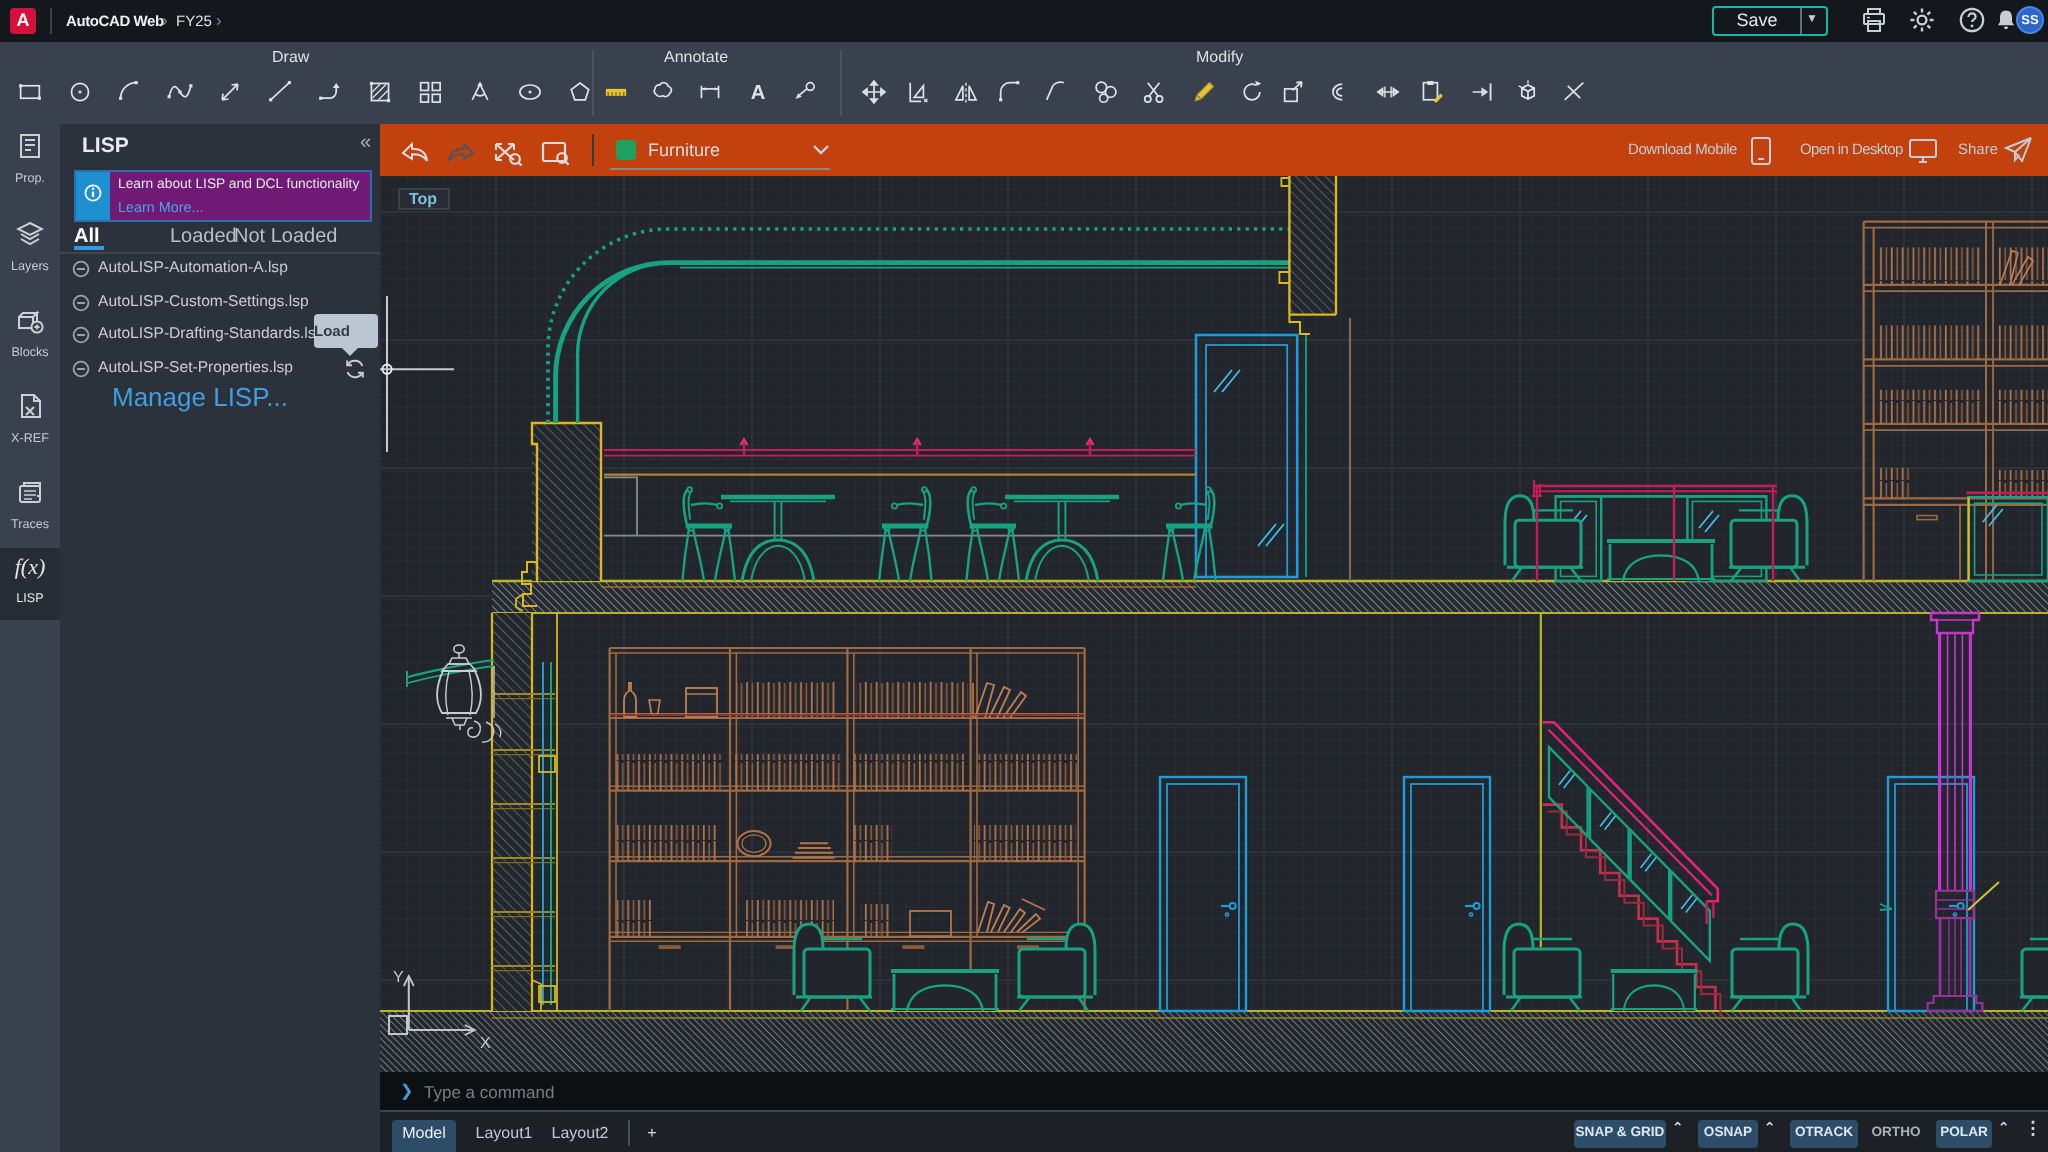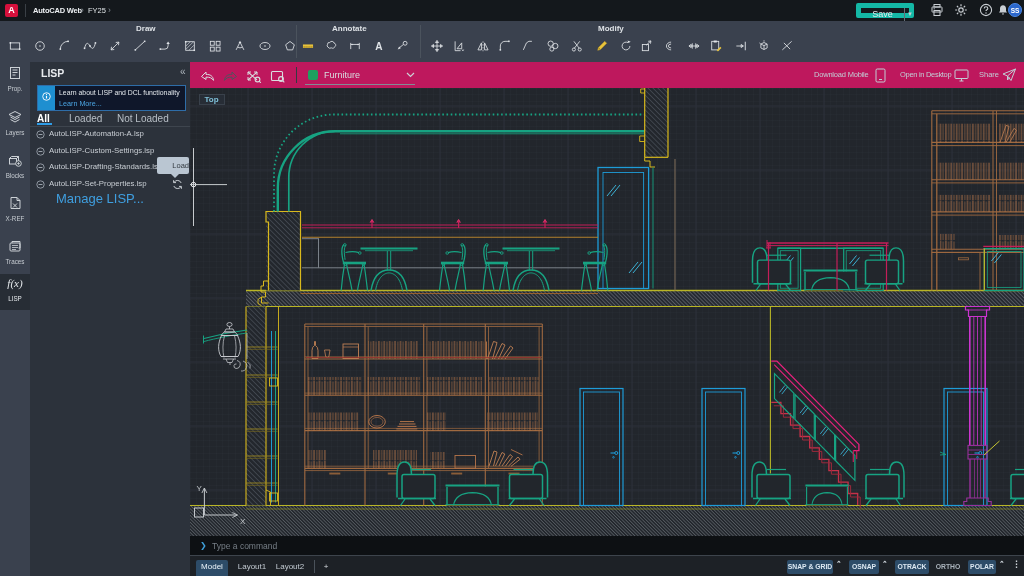--- a/index.html
+++ b/index.html
@@ -3,55 +3,55 @@
 <style>
 *{margin:0;padding:0;box-sizing:border-box}
 html,body{width:1024px;height:576px;overflow:hidden;background:#22262c;font-family:"Liberation Sans",sans-serif}
 .abs{position:absolute}
 #app{position:relative;width:1024px;height:576px}
 
 #topbar{position:absolute;left:0;top:0;width:1024px;height:21px;background:#14181c;color:#e8ebee}
 #logo{position:absolute;left:5px;top:4px;width:13px;height:13px;background:#d6103c;border-radius:2px;color:#fff;font-size:9px;font-weight:bold;text-align:center;line-height:13px}
 #tsep{position:absolute;left:25px;top:4px;width:1px;height:13px;background:#3a4046}
 .crumb{position:absolute;top:0;height:21px;line-height:21px;font-size:8.5px;white-space:nowrap}
-#savebtn{position:absolute;left:856px;top:3px;width:58px;height:15px;border:5px solid #14b8a6;border-radius:2px;color:#e4e8eb;font-size:9px}
+#savebtn{position:absolute;left:856px;top:3px;width:58px;height:15px;border:1px solid #14b8a6;border-radius:2px;color:#e4e8eb;font-size:9px}
 #savebtn .sv{position:absolute;left:0;top:0;width:43px;text-align:center;line-height:13px}
 #savebtn .dv{position:absolute;left:43px;top:0;width:1px;height:13px;background:#646d76}
 #savebtn .ar{position:absolute;left:46px;top:0px;font-size:6px;line-height:13px;color:#c8cdd2}
 .tbicon{position:absolute;top:3px;width:14px;height:14px}
 
 #ribbon{position:absolute;left:0;top:21px;width:1024px;height:41px;background:#3a414e}
-.rlabel{position:absolute;top:3px;font-size:8px;font-weight:bold;color:#dde1e5}
+.rlabel{position:absolute;top:3px;font-size:8px;font-weight:normal;color:#dde1e5}
 .rsep{position:absolute;top:4px;width:1px;height:33px;background:#4b535d}
 .ric{position:absolute;width:14px;height:14px}
 
 #sidebar{position:absolute;left:0;top:62px;width:30px;height:514px;background:#3a414e}
 .sbitem{position:absolute;left:0;width:30px;text-align:center;color:#ccd1d6}
 .sbitem .lb{font-size:6.3px;margin-top:1px;color:#c6cbd1}
 .sbsel{background:#272d35}
 
 #panel{position:absolute;left:30px;top:62px;width:160px;height:514px;background:#2c323b;color:#ccd2d7}
 #ph{position:absolute;left:11px;top:5px;font-size:10.5px;font-weight:bold;color:#e8ebee}
 #pcol{position:absolute;left:150px;top:4px;font-size:10px;color:#aeb6bd}
-#infobox{position:absolute;left:7px;top:23px;width:149px;height:26px;border:1px solid #2e6da8;background:#0f172a}
+#infobox{position:absolute;left:7px;top:23px;width:149px;height:26px;border:1px solid #2e6da8;background:#701a75}
 #infoic{position:absolute;left:0;top:0;width:17px;height:24px;background:#1e8fd0;color:#fff}
 #infoic svg{margin:6px 0 0 4px}
 #infotx{position:absolute;left:21px;top:3px;font-size:6.9px;color:#e2e7eb;white-space:nowrap}
 #infolk{position:absolute;left:21px;top:13px;font-size:7.2px;color:#4aa4e2}
 .ptab{position:absolute;top:51px;font-size:10px;color:#b8bfc6}
 #tabline{position:absolute;left:7px;top:60.5px;width:15px;height:2px;background:#2f9ce6}
 #tabdiv{position:absolute;left:0px;top:63.5px;width:160px;height:1px;background:#3e454e}
 .prow{position:absolute;left:0;width:160px;height:16px;font-size:7.8px;color:#c9ced4}
 .prow .mi{position:absolute;left:6px;top:3px}
 .prow .tx{position:absolute;left:19px;top:3px;white-space:nowrap}
-#tooltip{position:absolute;left:127px;top:95px;width:32px;height:17px;background:#bac6d2;border-radius:2px;color:#333a40;font-size:7.5px;font-weight:normal;text-align:right;line-height:17px}
+#tooltip{position:absolute;left:127px;top:95px;width:32px;height:17px;background:#bac6d2;border-radius:2px;color:#333a40;font-size:7.5px;font-weight:bold;text-align:left;line-height:17px}
 #tooltip:after{content:"";position:absolute;left:14px;top:17px;border:4px solid transparent;border-top-color:#bac6d2}
 #managelk{position:absolute;left:26px;top:129px;font-size:13px;color:#3f9fe0}
 
-#ctoolbar{position:absolute;left:190px;top:62px;width:834px;height:26px;background:#be185d;color:#c7d1da}
+#ctoolbar{position:absolute;left:190px;top:62px;width:834px;height:26px;background:#c2410c;color:#c7d1da}
 #canvas{position:absolute;left:190px;top:88px;width:834px;height:448px;background-color:#22262c;background-image:repeating-linear-gradient(to right,rgba(150,170,190,0.022) 0 1px,transparent 1px 6.4px),repeating-linear-gradient(to bottom,rgba(150,170,190,0.022) 0 1px,transparent 1px 6.4px);overflow:hidden}
 #toplabel{position:absolute;left:198.5px;top:93.5px;width:26px;height:11px;background:#272d36;border:1px solid #39414b;color:#7fc0d8;font-size:8px;font-weight:bold;text-align:center;line-height:10px;z-index:5}
 .ctx{position:absolute;top:0;height:26px;line-height:26px;font-size:8.5px;color:#c2cdd6;white-space:nowrap}
 #cmdbar{position:absolute;left:190px;top:536px;width:834px;height:19px;background:#0d1013;color:#767e86;font-size:8.5px}
 #statusbar{position:absolute;left:190px;top:555px;width:834px;height:21px;background:#1d2126;border-top:1px solid #3d444c}
 .chip{position:absolute;top:4px;height:14px;border-radius:2px;font-size:6.8px;font-weight:bold;color:#dce8f2;background:#2d4c68;text-align:center}
 .chiptx{position:absolute;top:4px;height:14px;font-size:6.8px;font-weight:bold;color:#aab3bb;text-align:center}
 .ltab{position:absolute;top:4px;height:30px;font-size:8px;color:#c2cad1;text-align:center;line-height:14px}
 </style></head>
 <body>
@@ -277,21 +277,21 @@
  <div id="infobox">
    <div id="infoic"><svg width="9" height="9" viewBox="0 0 10 10" fill="none" stroke="#fff">
             <circle cx="5" cy="5" r="4.2"></circle>
             <path d="M5 4.2v3" stroke-width="1.3"></path>
             <circle cx="5" cy="2.6" r=".7" fill="#fff" stroke="none"></circle>
           </svg></div>
    <div id="infotx">Learn about LISP and DCL functionality</div>
    <div id="infolk">Learn More...</div>
  </div>
  <div class="ptab" style="left:7px;color:#fff;font-weight:bold">All</div>
- <div class="ptab" style="left:39px">Loaded</div>
+ <div class="ptab" style="left:55px">Loaded</div>
  <div class="ptab" style="left:87px">Not Loaded</div>
  <div id="tabline"></div>
       <div id="tabdiv"></div>
  <div class="prow" style="top:80.5px">
         <svg class="mi" width="9" height="9" viewBox="0 0 10 10" style="margin-top:1px">
           <circle cx="5" cy="5" r="4.1" fill="none" stroke="#9aa2ab" stroke-width="1"></circle>
           <path d="M2.8 5h4.4" stroke="#9aa2ab" stroke-width="1.1"></path>
         </svg>
         <span class="tx">AutoLISP-Custom-Settings.lsp</span>
       </div>

